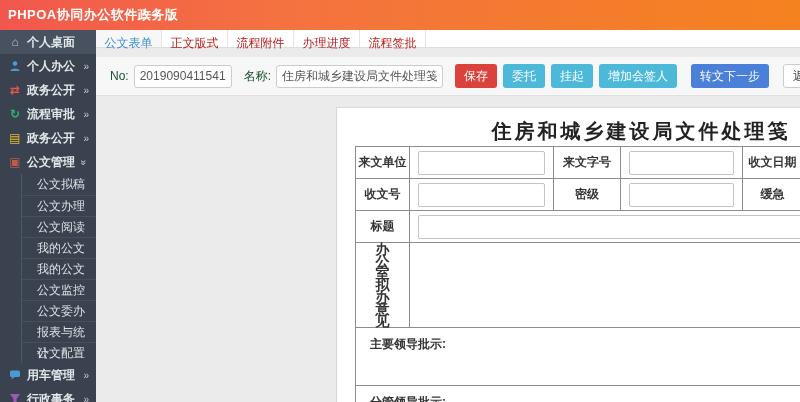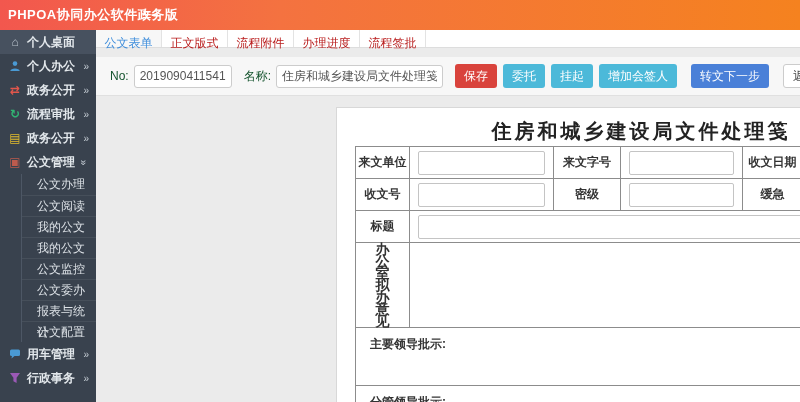--- a/index.html
+++ b/index.html
@@ -103,20 +103,21 @@
     <span class="nav-icon" style="color:#e3bd2d;">▤</span>
     <span>政务公开</span>
     <span class="nav-chevron">»</span>
   </div>
   <div class="nav-item">
     <span class="nav-icon" style="color:#bf5b4d;">▣</span>
     <span>公文管理</span>
     <span class="nav-chevron down">»</span>
   </div>
   <div class="submenu">
+    <div class="submenu-item">公文拟稿</div>
     <div class="submenu-item">公文办理</div>
     <div class="submenu-item">公文阅读</div>
     <div class="submenu-item">我的公文</div>
     <div class="submenu-item">我的公文</div>
     <div class="submenu-item">公文监控</div>
     <div class="submenu-item">公文委办</div>
     <div class="submenu-item">报表与统计</div>
     <div class="submenu-item">公文配置</div>
   </div>
   <div class="nav-item">

